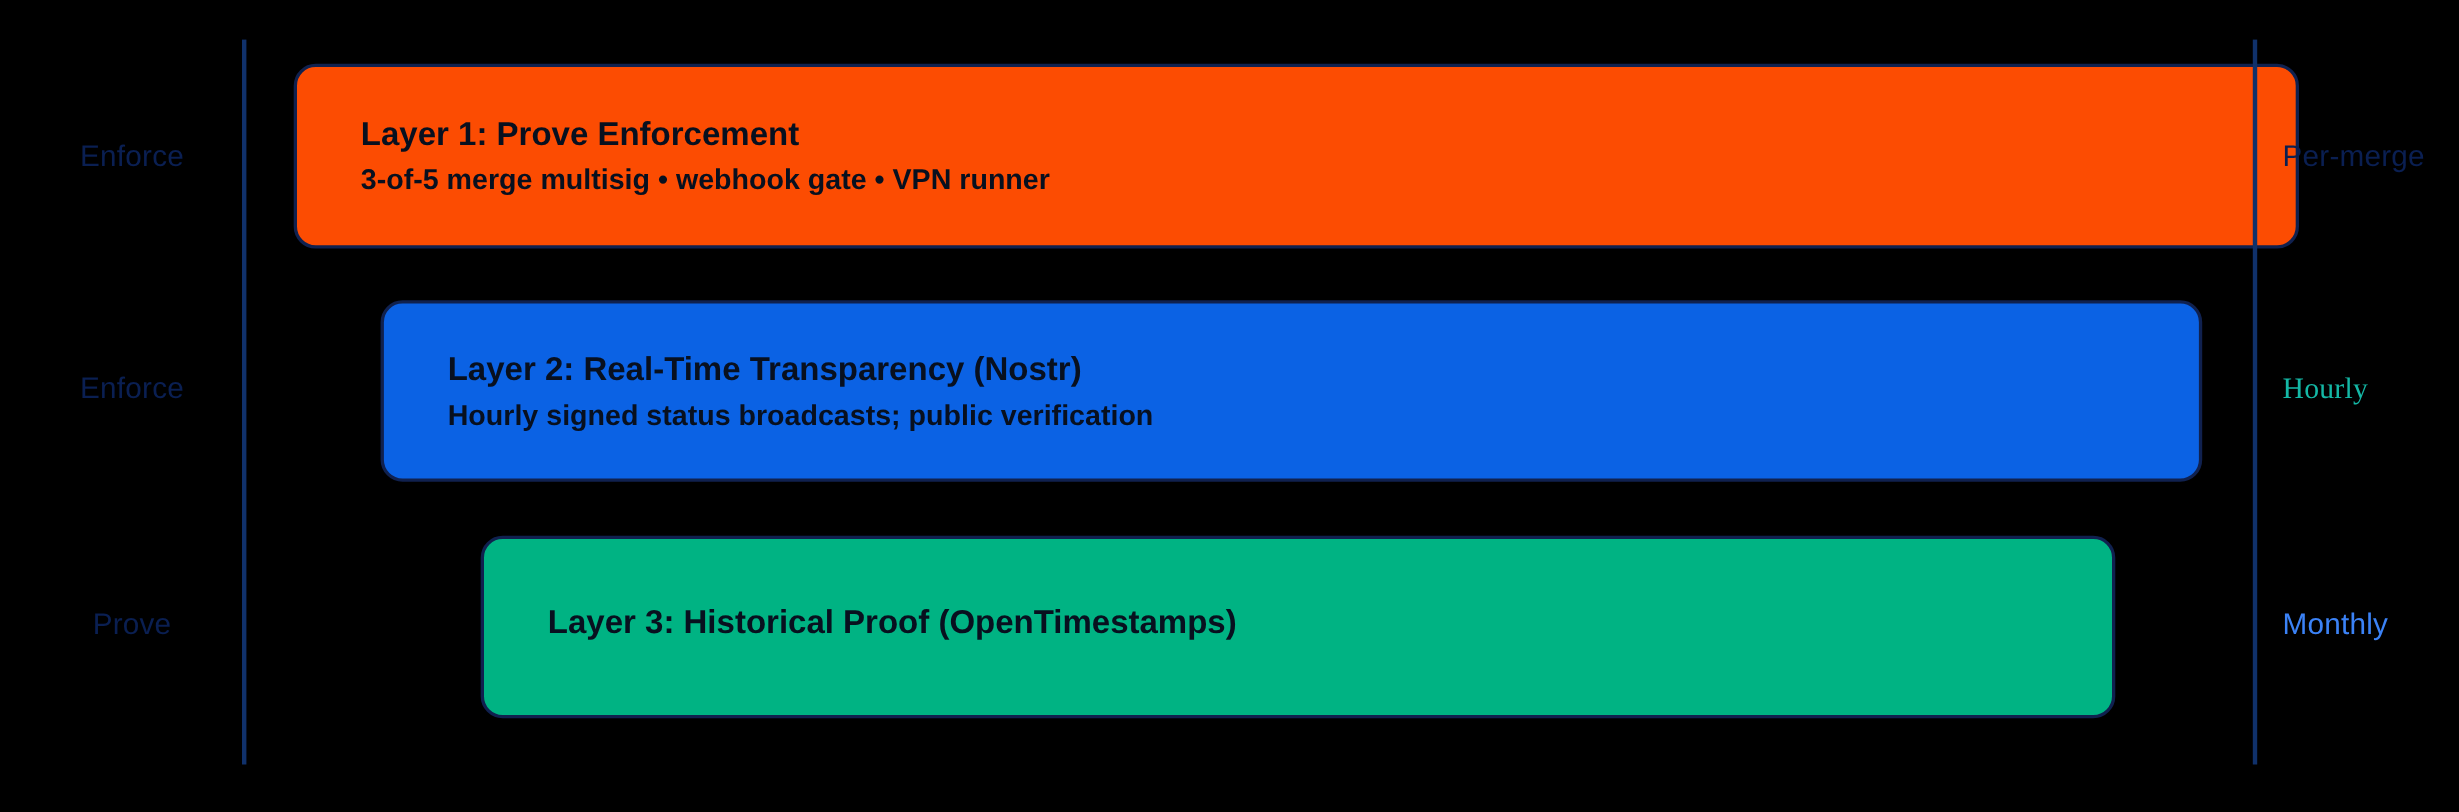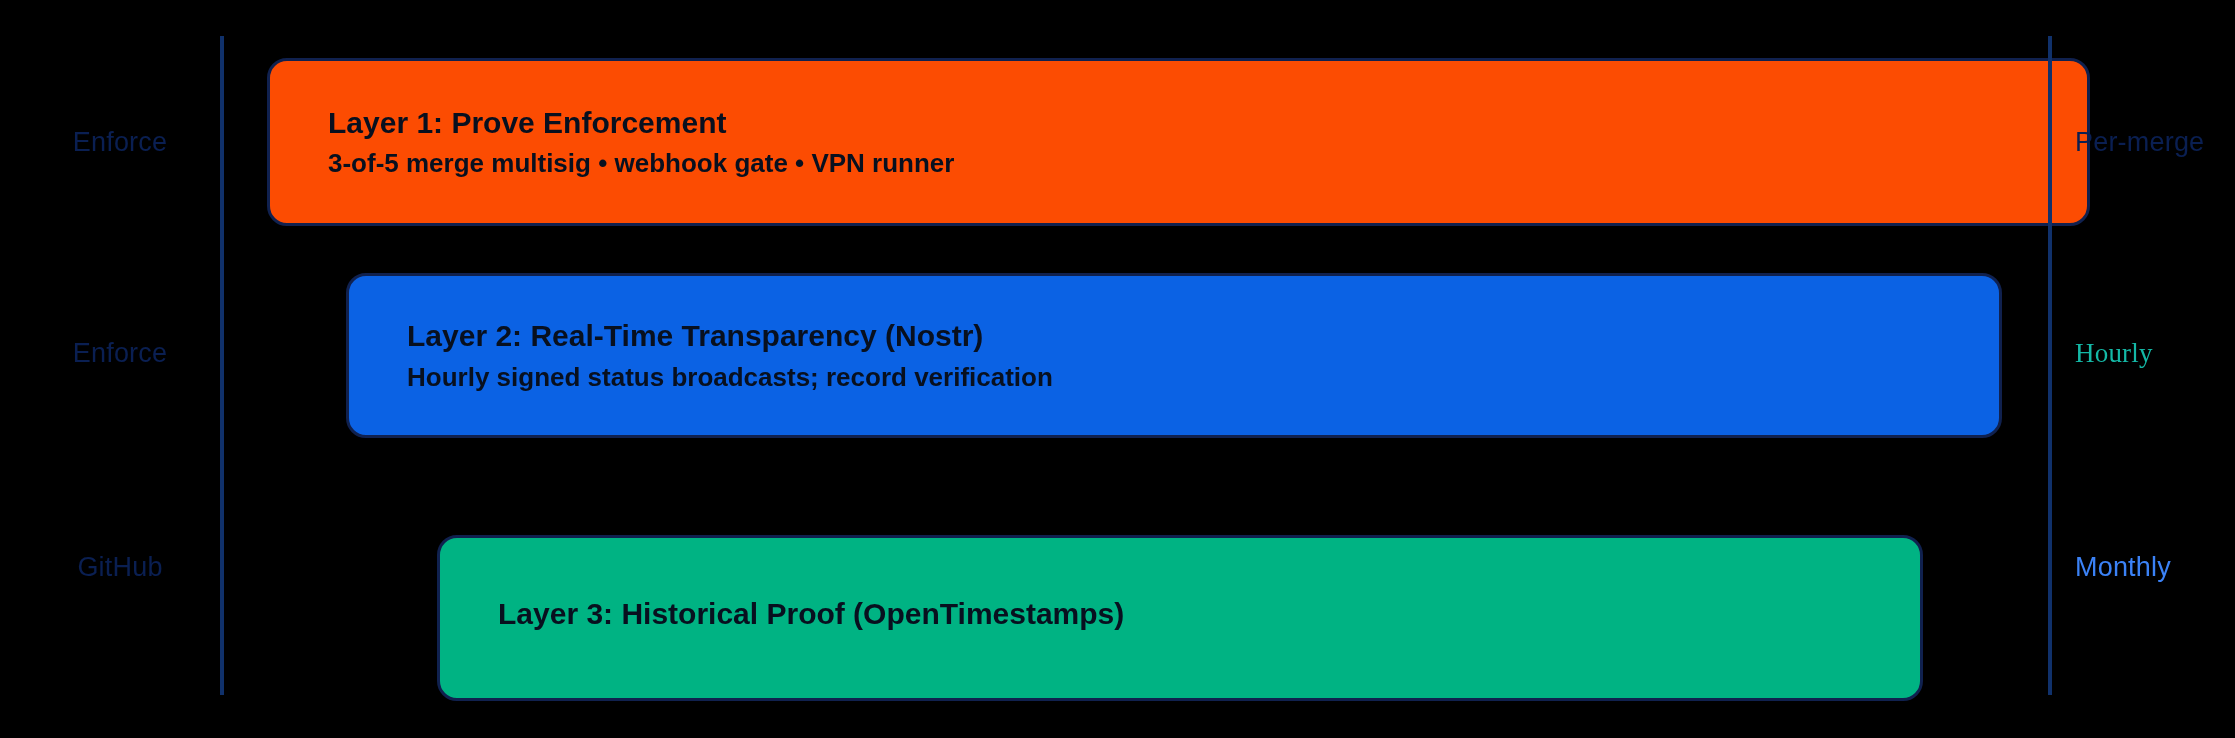--- a/index.html
+++ b/index.html
@@ -89,47 +89,46 @@
     width: 1656px; height: 165px;
     background: #0B62E4;
     z-index: 2;
     margin-left: 12px;
   }
   #layer-3 {
     left: 437px;  top: 487px;
     width: 1486px; height: 166px;
     background: #00B383;
     z-index: 2;
-    margin-top: 48px;
   }
 
   
   .rail.right { z-index: 4; }
   .axis-label.right { z-index: 5; text-align: right; }
 </style>
 </head>
 <body>
 
 <div id="stage" style="background: rgb(0, 0, 0);">
 
   <div class="rail left" style="background: rgb(16, 49, 107);"></div>
   <div class="rail right" style="background: rgb(16, 49, 107);"></div>
 
   <div class="axis-label left left-col lbl-row1" style="color: rgb(10, 31, 82);">Enforce</div>
   <div class="axis-label left left-col lbl-row2" style="color: rgb(10, 31, 82);">Enforce</div>
-  <div class="axis-label left left-col lbl-row3" style="color: rgb(10, 31, 82);">GitHub</div>
+  <div class="axis-label left left-col lbl-row3" style="color: rgb(10, 31, 82);">Prove</div>
 
   <div class="layer-box" id="layer-1" style="background: rgb(252, 76, 2); border-color: rgb(16, 33, 79); color: rgb(8, 16, 31);">
     <p class="layer-title">Layer 1: Prove Enforcement</p>
     <p class="layer-sub">3-of-5 merge multisig • webhook gate • VPN runner</p>
   </div>
 
   <div class="layer-box" id="layer-2" style="background: rgb(11, 98, 228); border-color: rgb(16, 33, 79); color: rgb(8, 16, 31);">
     <p class="layer-title">Layer 2: Real-Time Transparency (Nostr)</p>
-    <p class="layer-sub">Hourly signed status broadcasts; record verification</p>
+    <p class="layer-sub">Hourly signed status broadcasts; public verification</p>
   </div>
 
   <div class="layer-box" id="layer-3" style="background: rgb(0, 179, 131); border-color: rgb(16, 33, 79); color: rgb(8, 16, 31);">
     <p class="layer-title">Layer 3: Historical Proof (OpenTimestamps)</p>
   </div>
 
   <div class="axis-label right right-col lbl-row1" style="color: rgb(10, 31, 82);">Per-merge</div>
   <div class="axis-label right right-col lbl-row2" style="color: #14b8a6; font-family: Liberation Serif, serif;">Hourly</div>
   <div class="axis-label right right-col lbl-row3" style="color: #3b82f6;">Monthly</div>
 

